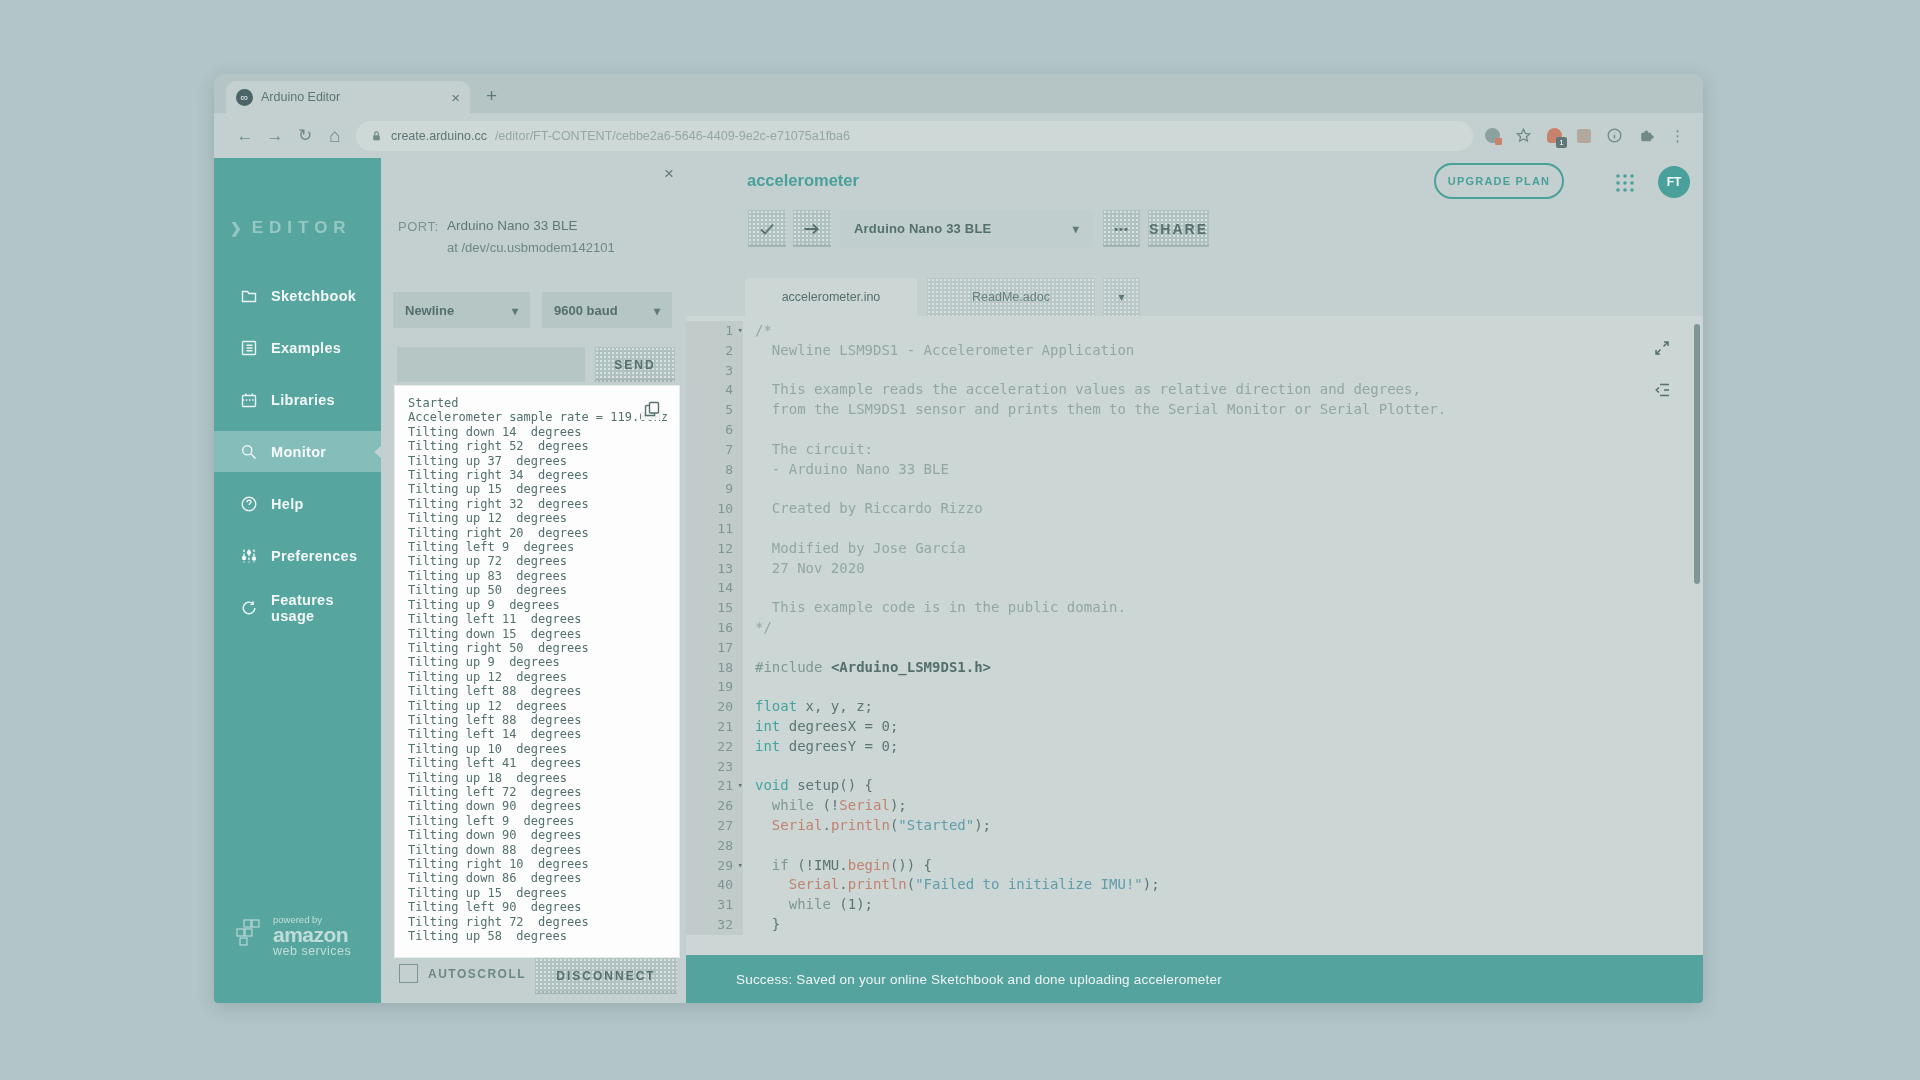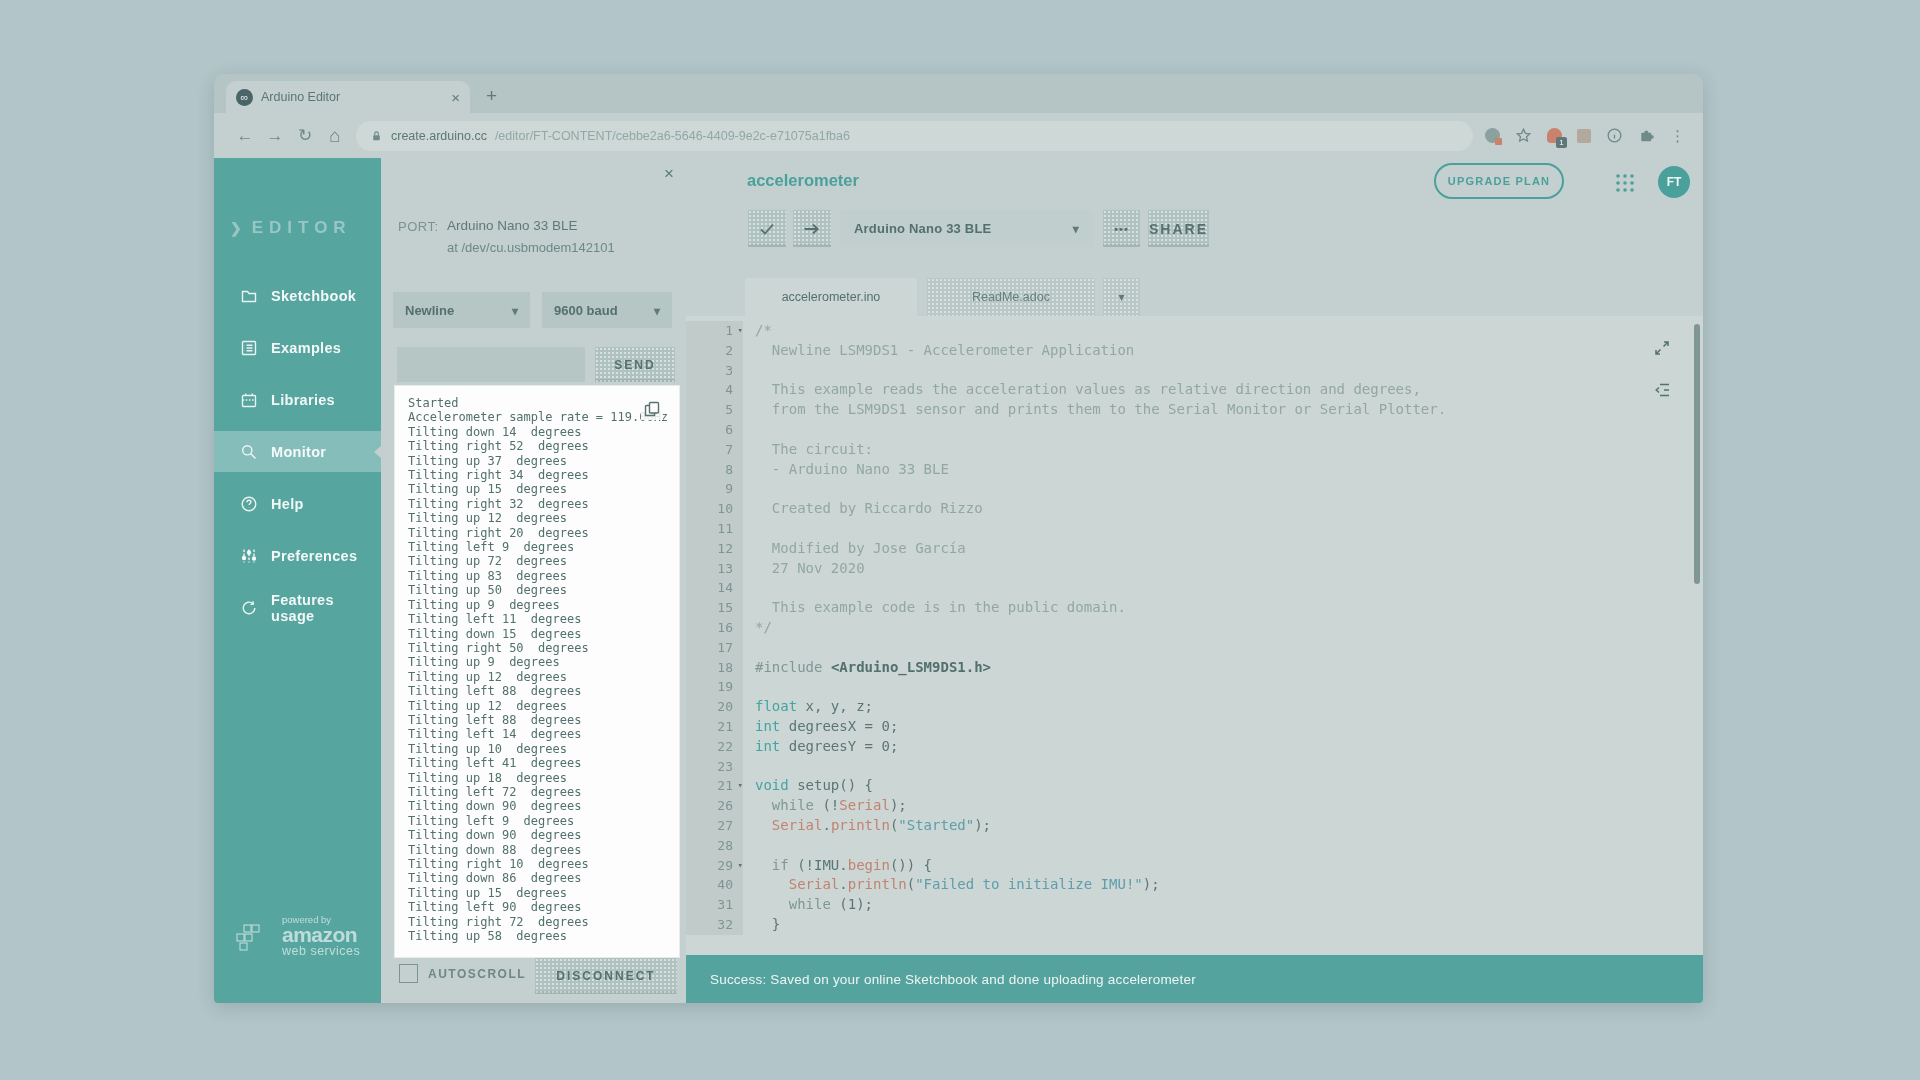--- a/index.html
+++ b/index.html
@@ -47,21 +47,21 @@
   .logo .gt { margin-right:4px; font-size:14px; }
   .side-items { position:absolute; left:0; top:117px; width:100%; }
   .side-item { height:41px; margin-bottom:11px; display:flex; align-items:center; gap:13px;
                padding-left:26px; cursor:pointer; position:relative; }
   .side-item.active { background:rgba(255,255,255,.27); }
   .side-item.active::after { content:""; position:absolute; right:0; top:50%; margin-top:-6px;
                border-top:6px solid transparent; border-bottom:6px solid transparent;
                border-right:7px solid var(--panel-bg,#c3d0cf); }
   .s-ic { width:18px; height:18px; flex:0 0 auto; display:flex; }
   .s-lb { color:rgba(255,255,255,.92); font-size:14.5px; font-weight:600; letter-spacing:.3px; }
-  .aws { position:absolute; left:22px; top:756px; display:flex; gap:16px; align-items:flex-end; opacity:.62; }
+  .aws { position:absolute; left:22px; top:756px; display:flex; gap:7px; align-items:center; opacity:.62; }
   .aws-txt .p1 { color:#fff; font-size:9.5px; }
   .aws-txt .p2 { color:#fff; font-size:21px; font-weight:700; line-height:19px; letter-spacing:-.5px; }
   .aws-txt .p3 { color:#fff; font-size:12.5px; letter-spacing:.5px; }
 
   
   .panel { position:absolute; left:167px; top:0; width:305px; height:845px; background:var(--panel-bg,#c3d0cf); }
   .panel-close { position:absolute; right:12px; top:6px; font-size:17px; color:#5f7a78; }
   .port-label { position:absolute; left:17px; top:61px; font-size:13px; color:#7b9390; letter-spacing:.5px; }
   .port-name  { position:absolute; left:66px; top:60px; font-size:13.5px; color:#5e7a78; }
   .port-path  { position:absolute; left:66px; top:82px; font-size:13px; color:#6d8885; }
@@ -122,21 +122,21 @@
   .code-text { font-family:"DejaVu Sans Mono",monospace; font-size:14px; line-height:19.8px;
                white-space:pre; padding-left:12px; color:#5b7674; }
   .tk-cm { color:var(--comment,#92a7a3); } .tk-kw { color:var(--keyword,#43a4a2); }
   .tk-kw2 { color:#7f9894; } .tk-fn { color:var(--salmon,#c28270); }
   .tk-str { color:var(--string,#5f9dab); } .tk-num { color:#5b7674; } .tk-pl { color:#5b7674; }
   .tk-inc { color:#53706d; font-weight:700; }
   .expand-ic { position:absolute; left:966px; top:180px; }
   .plotter-ic { position:absolute; left:966px; top:222px; }
   .vscroll { position:absolute; left:1008px; top:166px; width:6px; height:260px; background:#7f9694; border-radius:3px; }
   .statusbar { position:absolute; left:0; top:797px; width:1017px; height:48px; background:var(--status,#55a39e);
-               display:flex; align-items:center; padding-left:24px; }
+               display:flex; align-items:center; padding-left:50px; }
   .statusbar span { color:#eef5f4; font-size:13.5px; letter-spacing:.2px; }
   svg { display:block; }
 </style>
 </head>
 <body>
 
 <div class="window">
 
   <div class="tabbar">
     <div class="tab">

